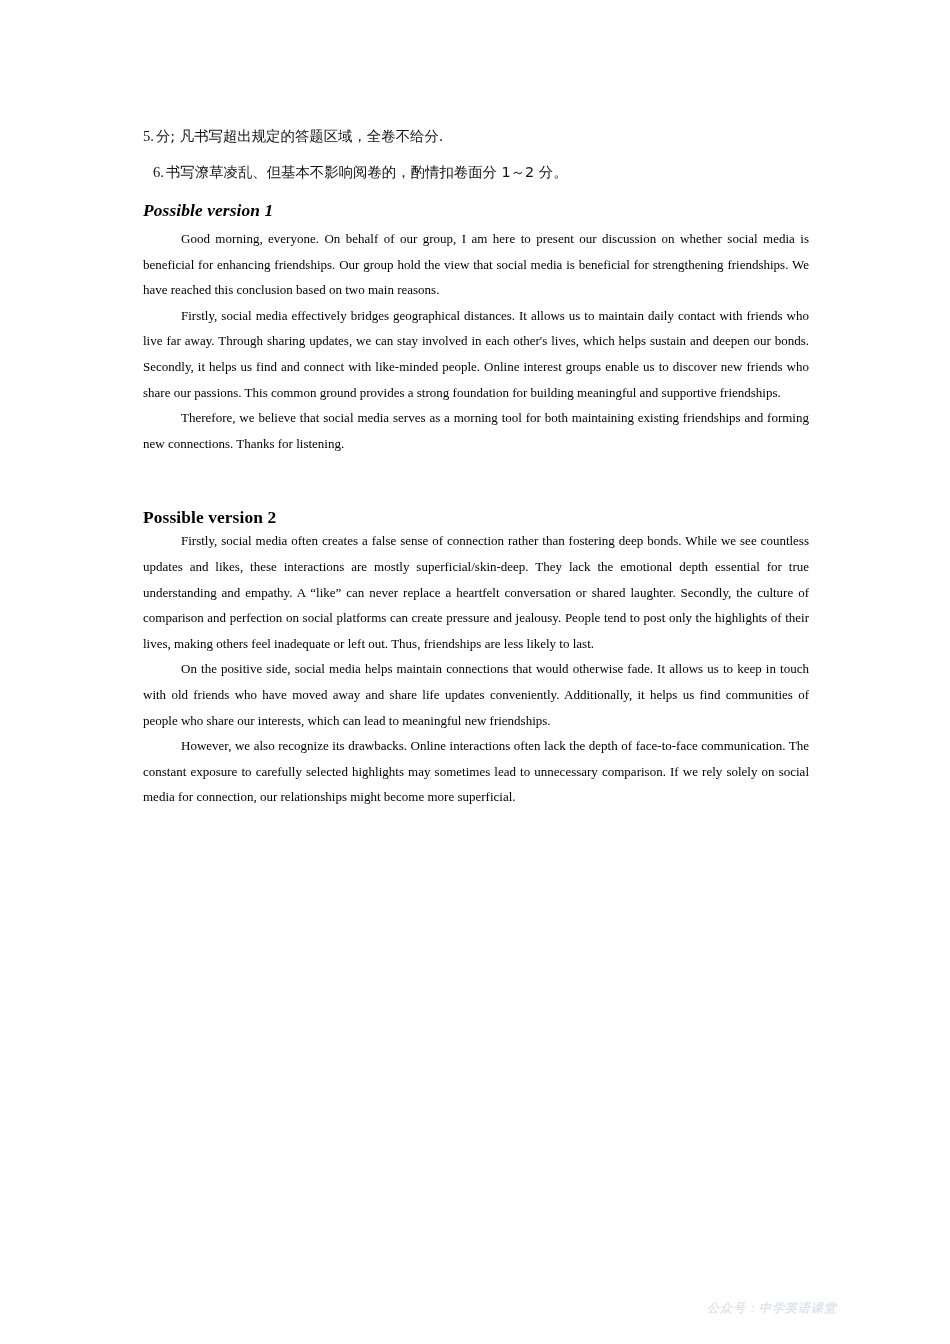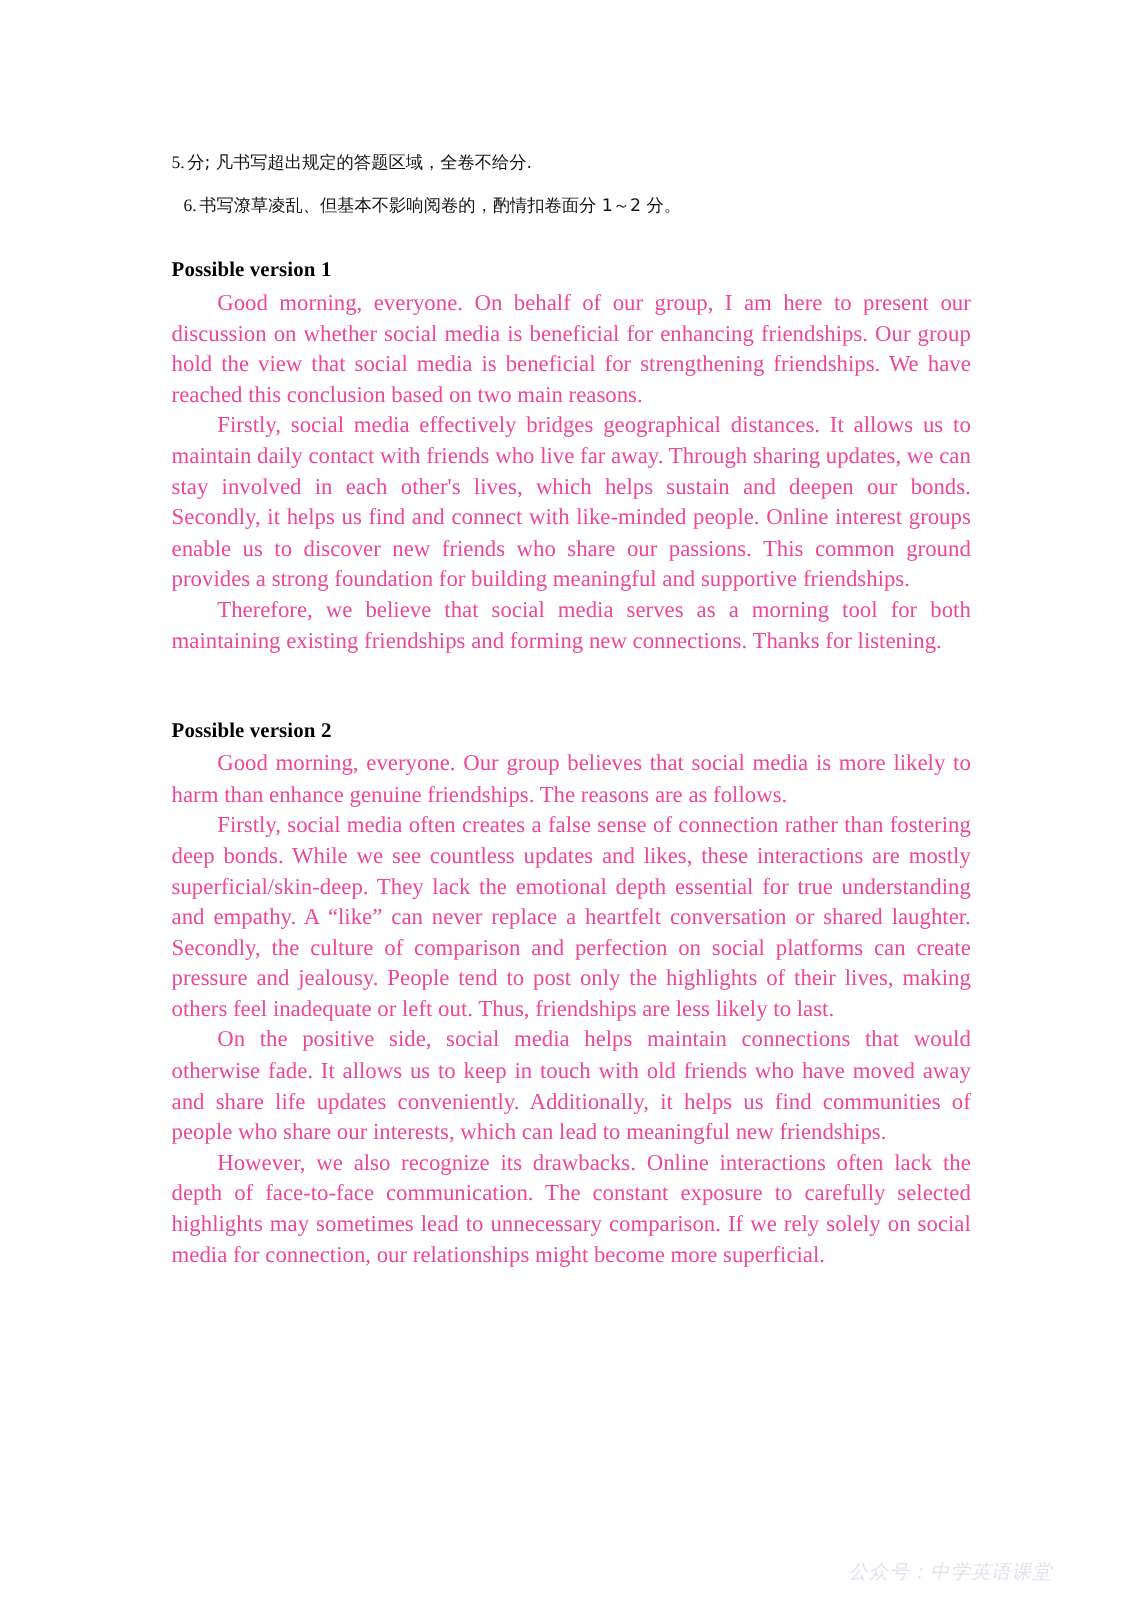--- a/index.html
+++ b/index.html
@@ -64,47 +64,48 @@
 
   
   .version-heading {
     font-family: "Liberation Serif", "DejaVu Serif", serif;
     font-weight: bold;
     font-size: 17.4px;
     line-height: 22px;
     letter-spacing: 0.1px;
     color: #000000;
   }
-  .vh-1 { margin-top: 28px; }
+  .vh-1 { margin-top: 14px; font-style: italic; }
   .vh-2 { margin-top: 50px; }
   .vh-3 { margin-top: 33px; }
 
   
   p.para {
     margin: 0;
-    font-size: 19px;
+    font-size: 13px;
     line-height: 25.6px;
     text-indent: 38px;
     text-align: justify;
-    color: #ec4899;
+    color: #000000;
     hyphens: none;
   }
   p.para.first { margin-top: 5px; }
 
   
   .watermark {
     position: absolute;
     left: 707px;
     top: 1300px;
     font-family: "DejaVu Sans", "Liberation Sans", sans-serif;
-    font-size: 16px;
+    font-size: 12px;
     letter-spacing: 1px;
     color: #dfe3ec;
     white-space: nowrap;
     font-style: italic;
+    font-weight: bold;
   }
 </style>
 </head>
 <body>
 
 <div class="page">
 
   <div class="content">
 
     <div class="note note-5">
@@ -118,21 +119,20 @@
       <span class="note-num">6.</span>
       <span class="note-body">书写潦草凌乱、但基本不影响阅卷的，酌情扣卷面分 1～2 分。</span>
     </div>
 
     <div class="version-heading vh-1">Possible version 1</div>
     <p class="para first">Good morning, everyone. On behalf of our group, I am here to present our discussion on whether social media is beneficial for enhancing friendships. Our group hold the view that social media is beneficial for strengthening friendships. We have reached this conclusion based on two main reasons.</p>
     <p class="para">Firstly, social media effectively bridges geographical distances. It allows us to maintain daily contact with friends who live far away. Through sharing updates, we can stay involved in each other's lives, which helps sustain and deepen our bonds. Secondly, it helps us find and connect with like-minded people. Online interest groups enable us to discover new friends who share our passions. This common ground provides a strong foundation for building meaningful and supportive friendships.</p>
     <p class="para">Therefore, we believe that social media serves as a morning tool for both maintaining existing friendships and forming new connections. Thanks for listening.</p>
 
     <div class="version-heading vh-2">Possible version 2</div>
-    <p class="para first">Good morning, everyone. Our group believes that social media is more likely to harm than enhance genuine friendships. The reasons are as follows.</p>
     <p class="para">Firstly, social media often creates a false sense of connection rather than fostering deep bonds. While we see countless updates and likes, these interactions are mostly superficial/skin-deep. They lack the emotional depth essential for true understanding and empathy. A “like” can never replace a heartfelt conversation or shared laughter. Secondly, the culture of comparison and perfection on social platforms can create pressure and jealousy. People tend to post only the highlights of their lives, making others feel inadequate or left out. Thus, friendships are less likely to last.</p>
 
     <p class="para">On the positive side, social media helps maintain connections that would otherwise fade. It allows us to keep in touch with old friends who have moved away and share life updates conveniently. Additionally, it helps us find communities of people who share our interests, which can lead to meaningful new friendships.</p>
     <p class="para">However, we also recognize its drawbacks. Online interactions often lack the depth of face-to-face communication. The constant exposure to carefully selected highlights may sometimes lead to unnecessary comparison. If we rely solely on social media for connection, our relationships might become more superficial.</p>
 
   </div>
 
   <div class="watermark">公众号：中学英语课堂</div>
 
 </div>

